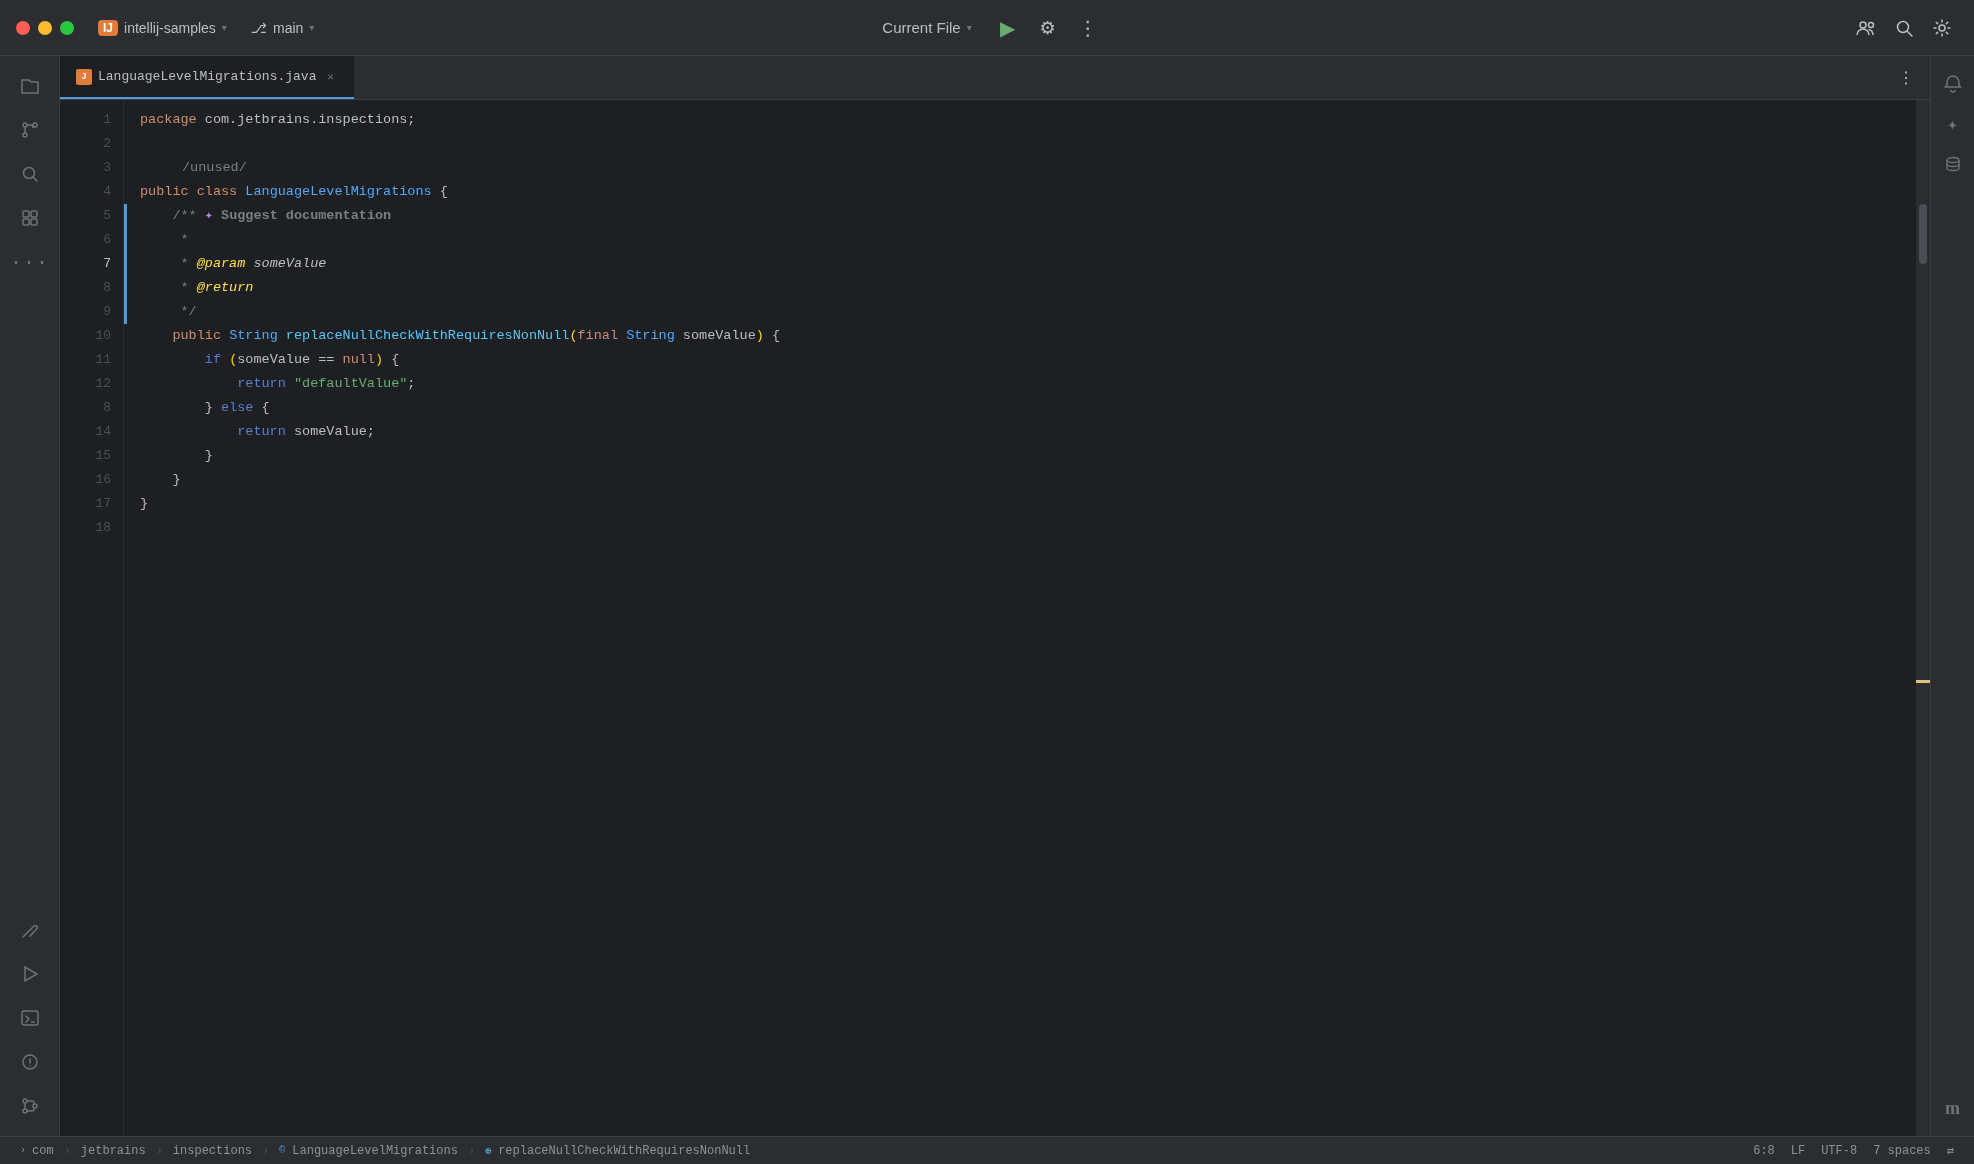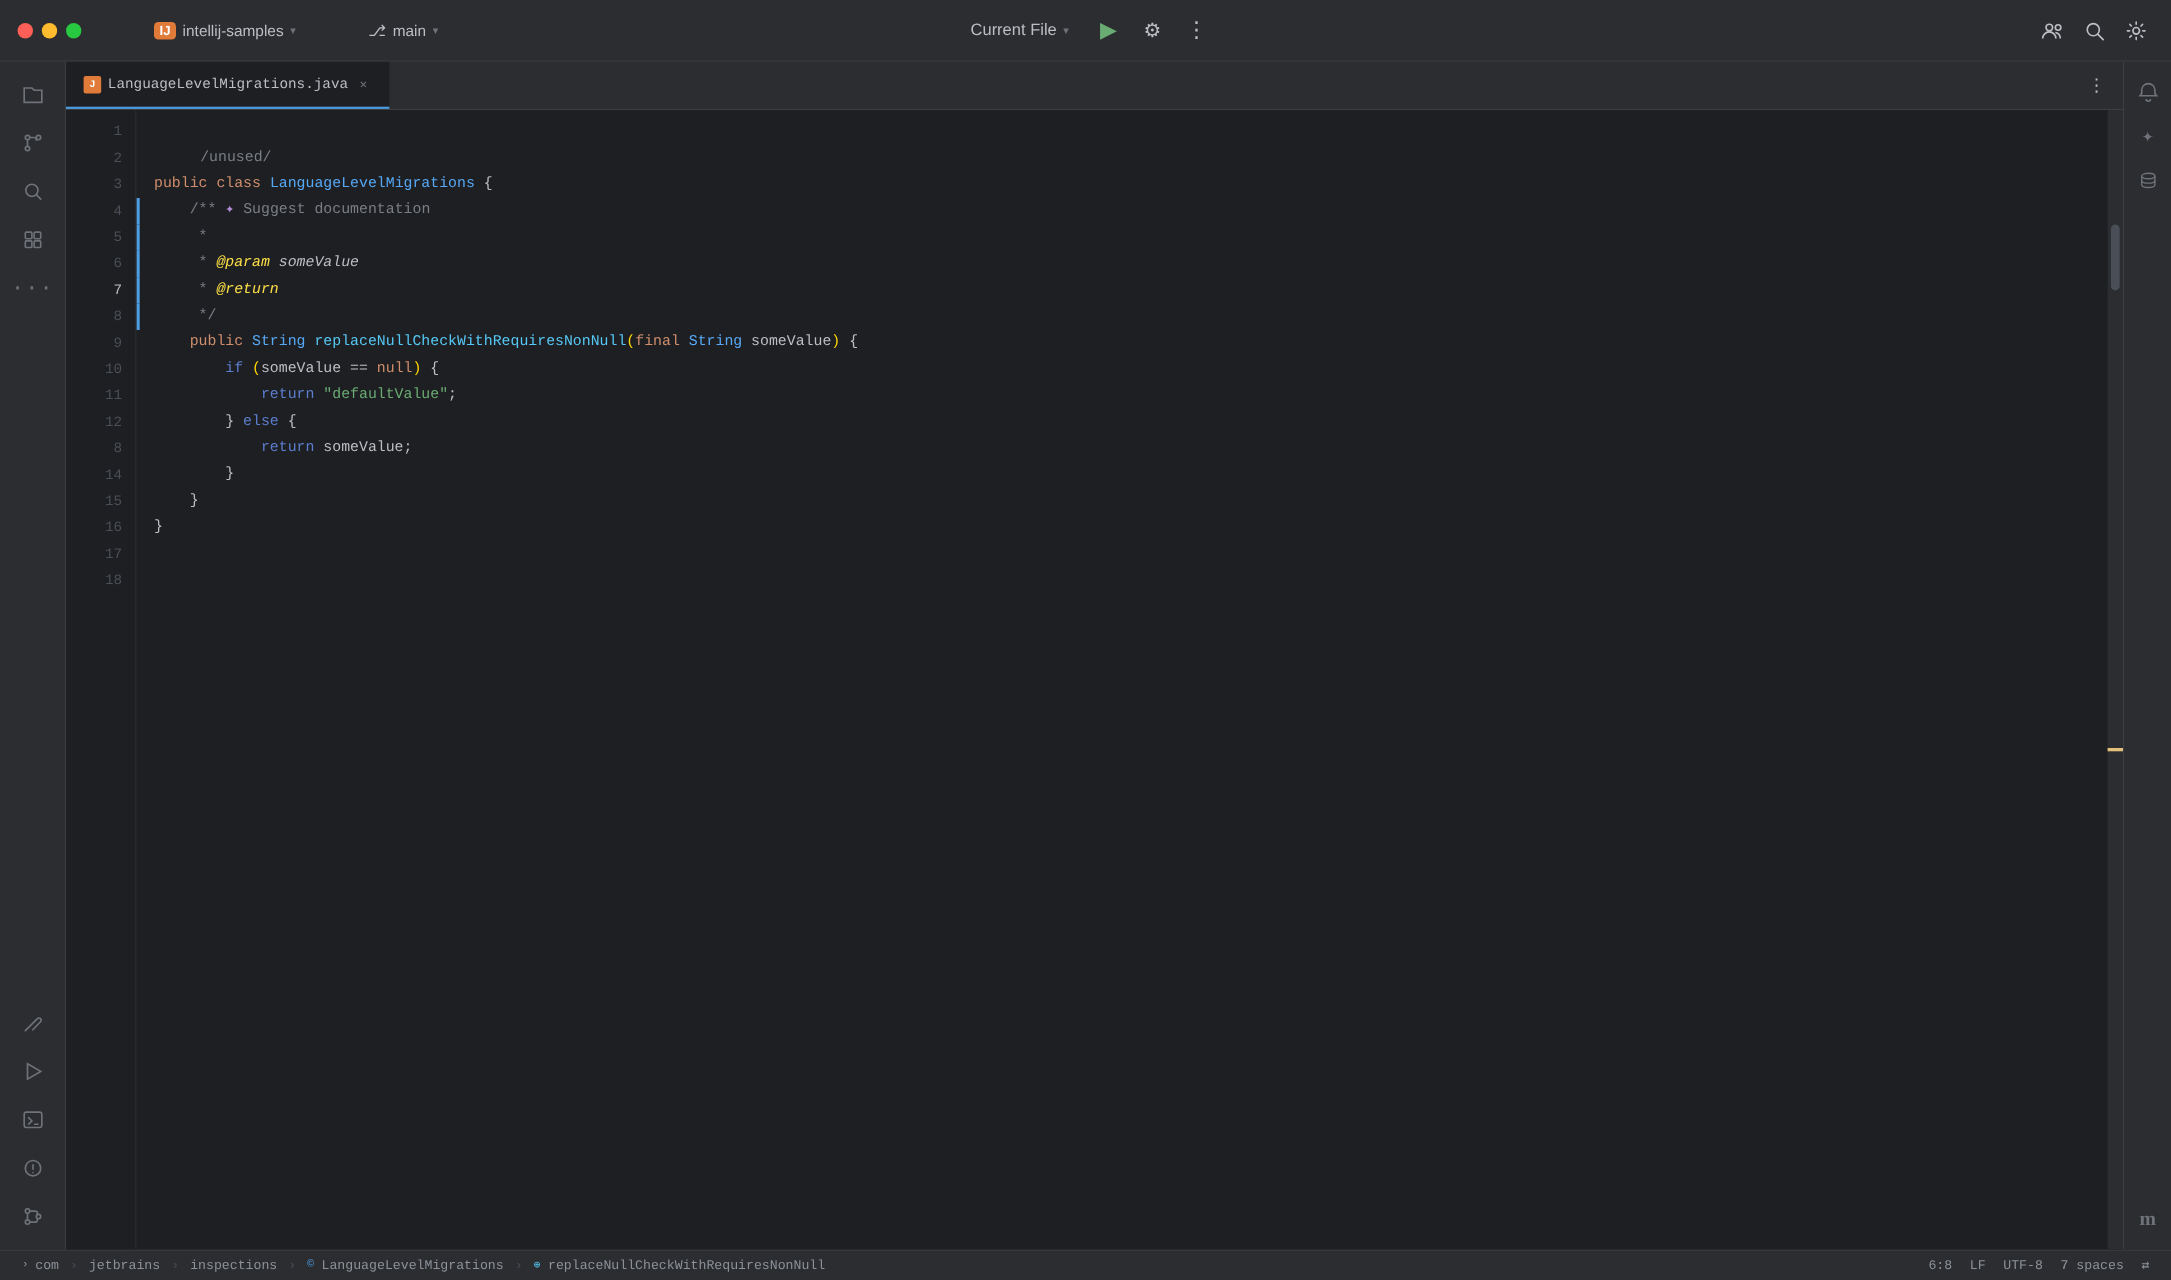--- a/index.html
+++ b/index.html
@@ -17,21 +17,20 @@
     
     .titlebar {
       background: #2b2d30;
       height: 56px;
       display: flex;
       align-items: center;
       padding: 0 16px;
       border-bottom: 1px solid #3c3f41;
       flex-shrink: 0;
       position: relative;
-      gap: 42px;
     }
     .traffic-lights {
       display: flex;
       gap: 8px;
       margin-right: 16px;
     }
     .traffic-light {
       width: 14px; height: 14px; border-radius: 50%;
     }
     .tl-close { background: #ff5f57; }
@@ -430,41 +429,44 @@
         <div class="line-num">8</div>
         <div class="line-num">14</div>
         <div class="line-num">15</div>
         <div class="line-num">16</div>
         <div class="line-num">17</div>
         <div class="line-num">18</div>
       </div>
 
       <div class="code-content">
 
+        <div class="code-line">
+          <span class="kw">package</span><span class="type"> com.jetbrains.inspections;</span>
+        </div>
 
         <div class="code-line">&nbsp;</div>
 
         <div class="code-line">
           <span class="path-comment">/unused/</span>
         </div>
 
         <div class="code-line">
           <span class="kw">public</span>
           <span class="type"> </span>
           <span class="kw">class</span>
           <span class="type"> </span>
           <span class="class-name">LanguageLevelMigrations</span>
           <span class="type"> {</span>
         </div>
 
         <div class="code-line" style="position:relative;">
           <div style="position:absolute;left:-16px;top:0;width:3px;height:24px;background:#4d9de0;"></div>
           <span class="javadoc">    /** </span>
           <span style="color:#b08cd9;">✦</span>
-          <span style="color:#7a7e85;"> Suggest documentation</span>
+          <span style="color:#7a7e85;font-weight:bold;"> Suggest documentation</span>
         </div>
 
         <div class="code-line" style="position:relative;">
           <div style="position:absolute;left:-16px;top:0;width:3px;height:24px;background:#4d9de0;"></div>
           <span class="javadoc">     *</span>
         </div>
 
         <div class="code-line" style="position:relative;">
           <div style="position:absolute;left:-16px;top:0;width:3px;height:24px;background:#4d9de0;"></div>
           <span class="javadoc">     * </span>

